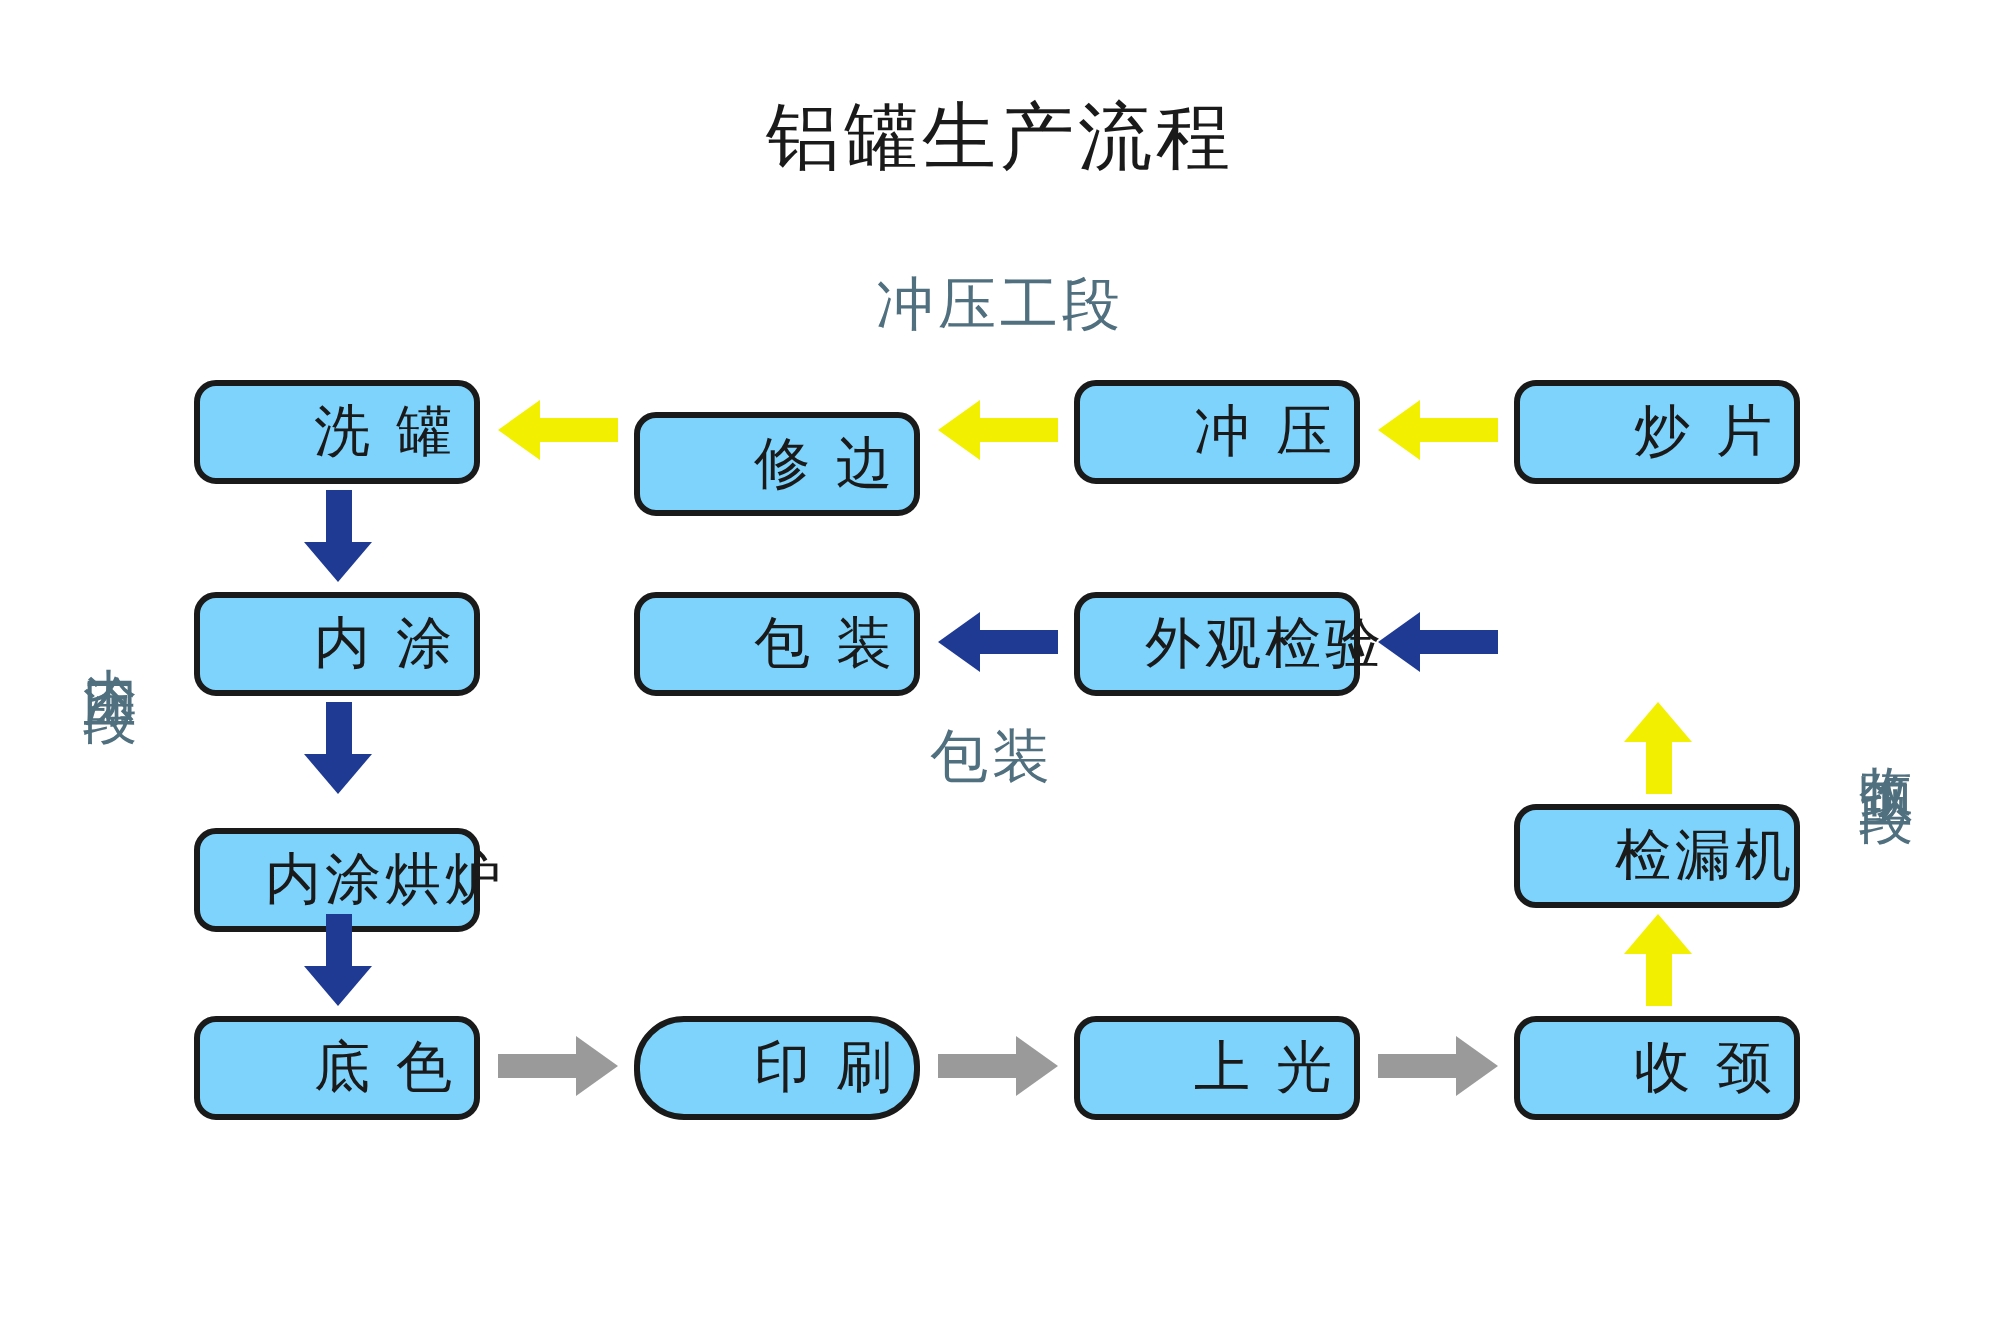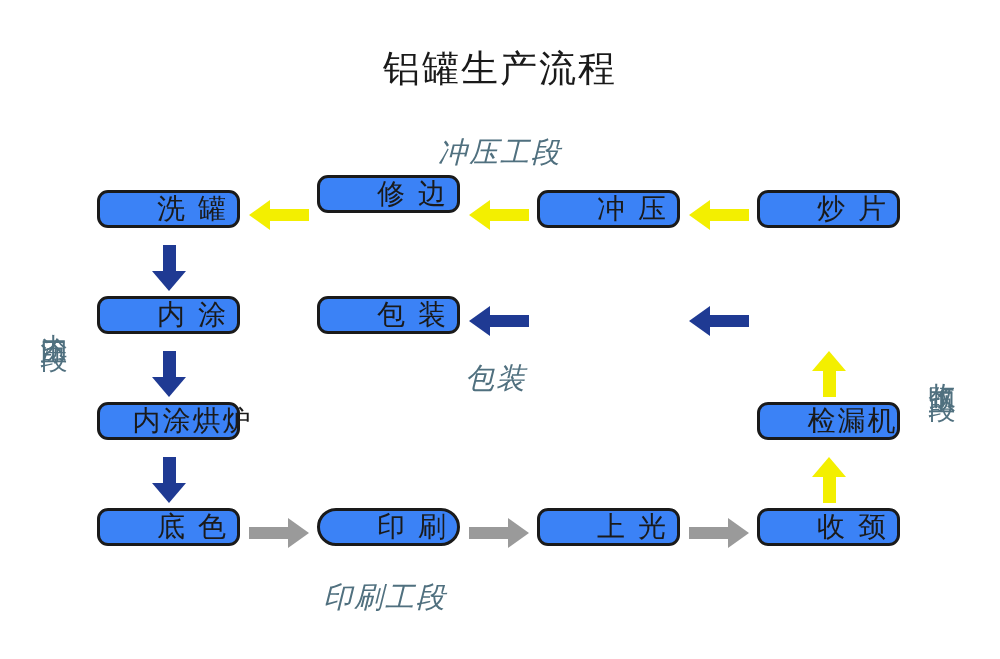--- a/index.html
+++ b/index.html
@@ -14,33 +14,33 @@
     position:absolute;top:44px;left:0;right:0;
     text-align:center;
     font-size:37px;color:var(--text,#1a1a1a);
     letter-spacing:2px;
   }
   .section{
     position:absolute;
     color:var(--section-label,#50707f);
     font-size:29px;letter-spacing:2px;
   }
-  .section.center{text-align:center;font-style:italic;}
+  .section.center{text-align:center;}
   .section.vertical{
     writing-mode:vertical-rl;
     text-orientation:upright;
     font-size:27px;letter-spacing:4px;
   }
   .box{
     position:absolute;
-    width:143px;height:38px;
+    width:143px;height:52px;
     box-sizing:border-box;
     border:3px solid var(--box-border,#1a1a1a);
     border-radius:11px;
-    background:#3b82f6;
+    background:#7dd3fc;
     display:flex;align-items:center;justify-content:center;
     font-size:28px;color:var(--text,#1a1a1a);
     letter-spacing:2px;
     white-space:pre;
     padding-left:48px;
   }
   .yellow{color:var(--yellow,#f3ef00);}
   .blue{color:var(--blue,#1f3a93);}
   .gray{color:var(--gray,#9a9a9a);}
   .arrow-h{
@@ -81,31 +81,31 @@
 </head>
 <body>
 
 <div class="canvas">
 
   <div class="title">铝罐生产流程</div>
   <div class="section center" style="top:133px;left:0;right:0;">冲压工段</div>
   <div class="section vertical" style="left:36px;top:312px;height:140px;">内涂工段</div>
   <div class="section center" style="top:359px;left:396px;width:200px;">包装</div>
   <div class="section vertical" style="left:924px;top:362px;height:140px;">收颈工段</div>
-  <div class="section center" style="top:578px;left:285px;width:200px;">印刷工段</div>
 
   <div class="box" style="left:97px;top:190px;">洗 罐</div>
-  <div class="box" style="left:317px;top:175px;">修 边</div>
+  <div class="box" style="left:317px;top:206px;">修 边</div>
   <div class="box" style="left:757px;top:190px;">炒 片</div>
   <div class="box" style="left:537px;top:190px;">冲 压</div>
 
   <div class="box" style="left:97px;top:296px;">内 涂</div>
   <div class="box" style="left:317px;top:296px;">包 装</div>
+  <div class="box" style="left:537px;top:296px;">外观检验</div>
 
-  <div class="box" style="left:97px;top:402px;">内涂烘炉</div>
+  <div class="box" style="left:97px;top:414px;">内涂烘炉</div>
   <div class="box" style="left:757px;top:402px;text-align:center;">检漏机</div>
 
   <div class="box" style="left:97px;top:508px;">底 色</div>
   <div class="box" style="left:317px;top:508px;border-radius:25px;">印 刷</div>
   <div class="box" style="left:537px;top:508px;">上 光</div>
   <div class="box" style="left:757px;top:508px;">收 颈</div>
 
   <div class="arrow-h yellow" style="left:249px;top:200px;width:60px;">
       <span class="head-left"></span>
       <span class="shaft"></span>

